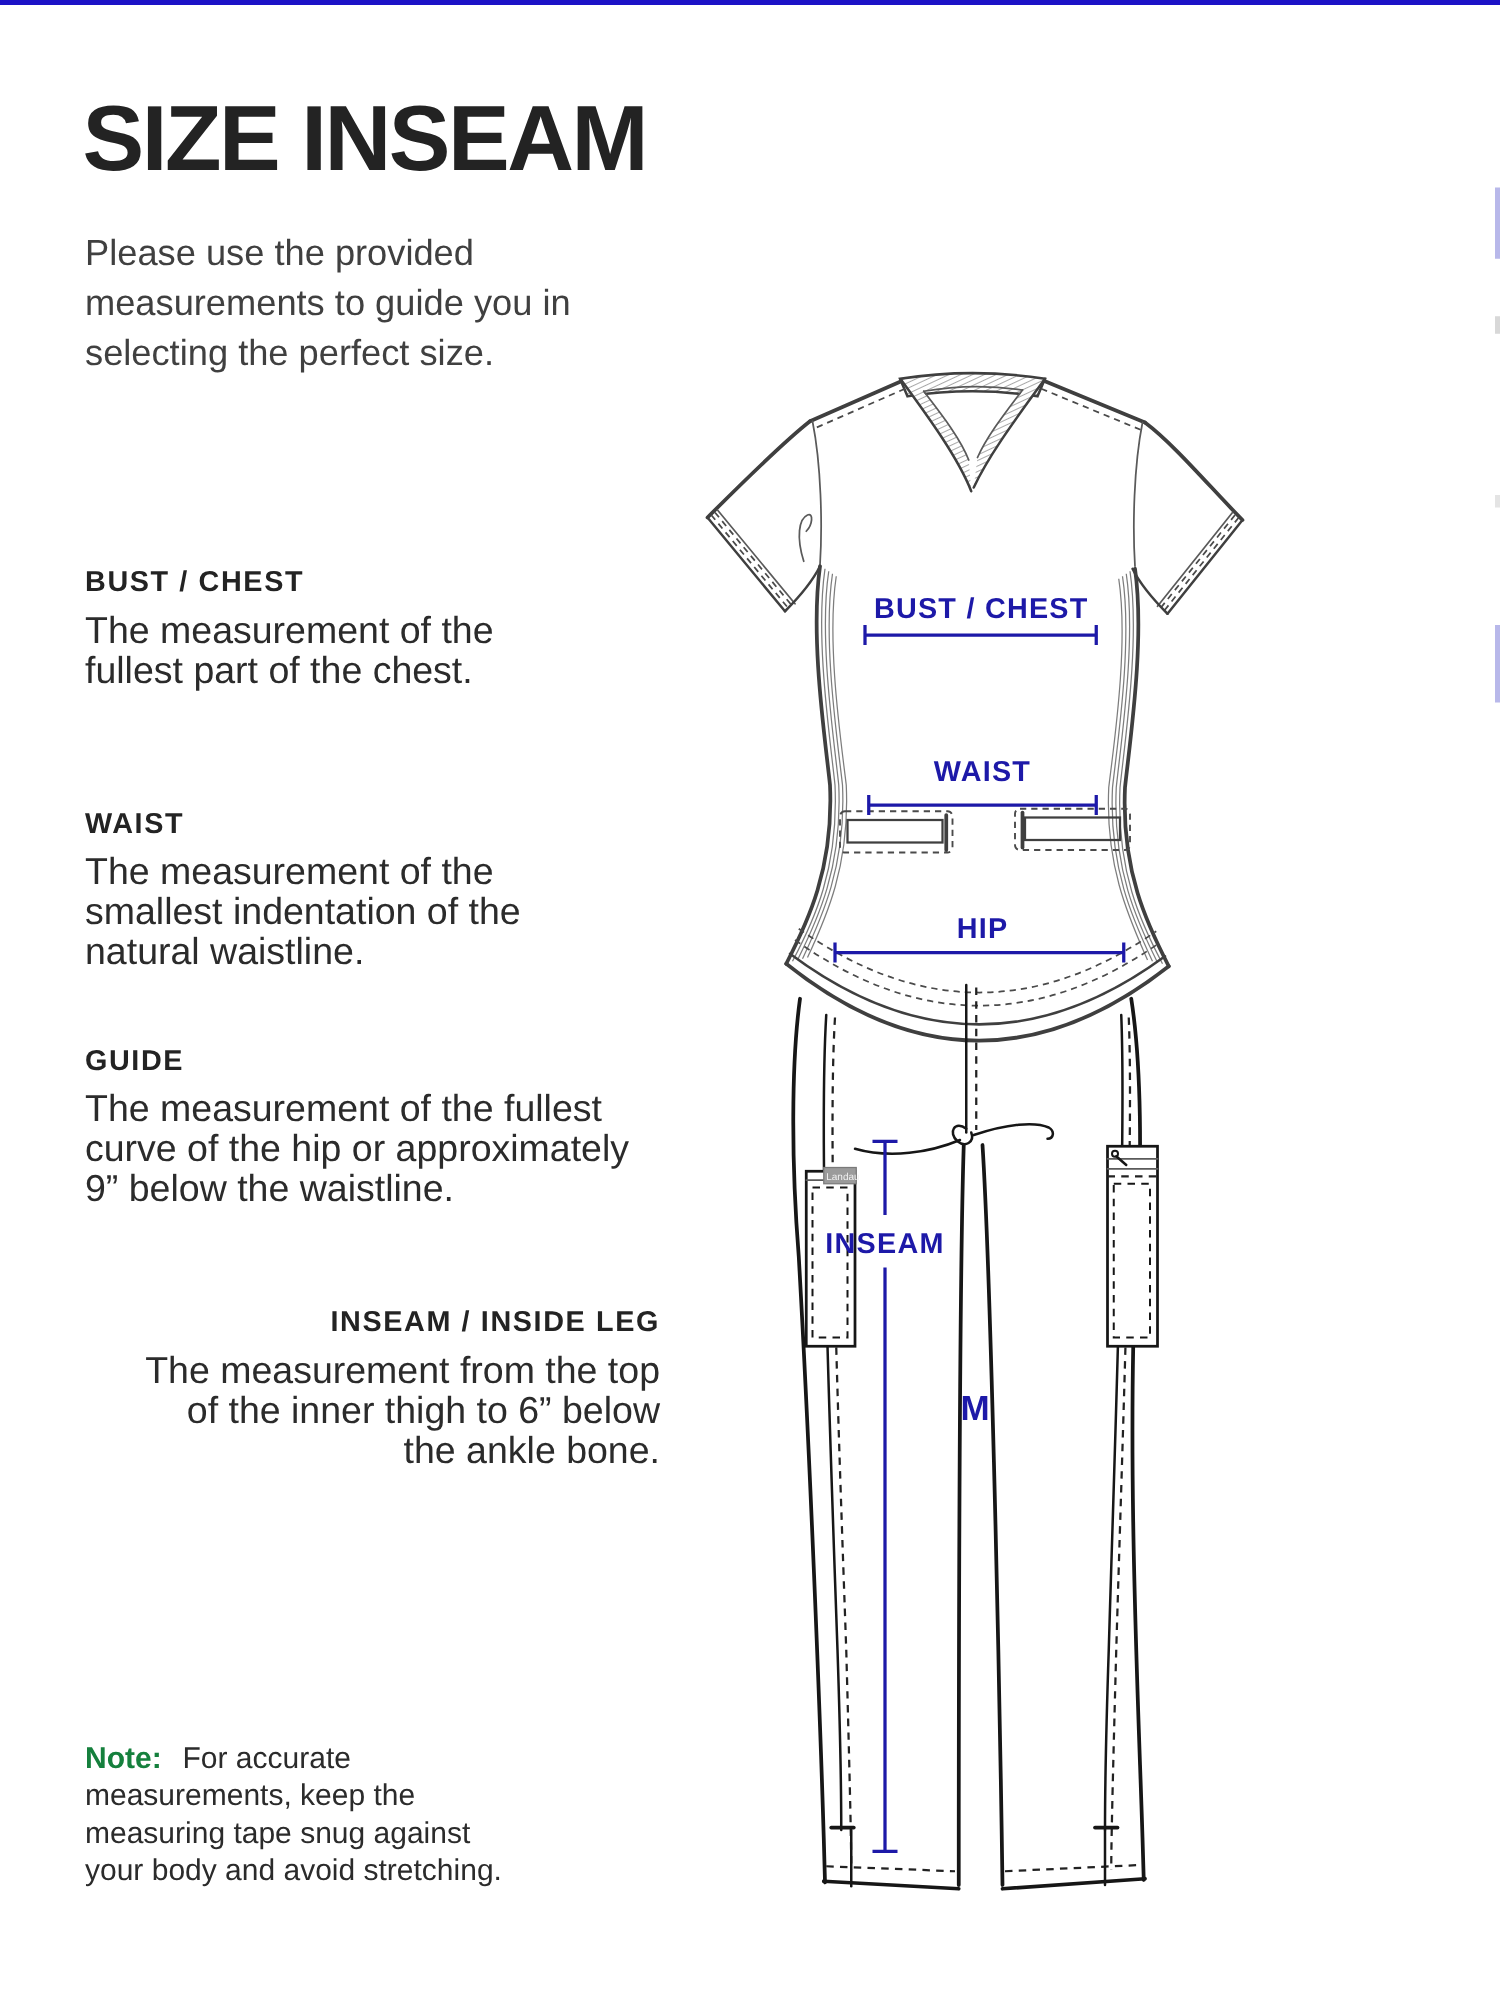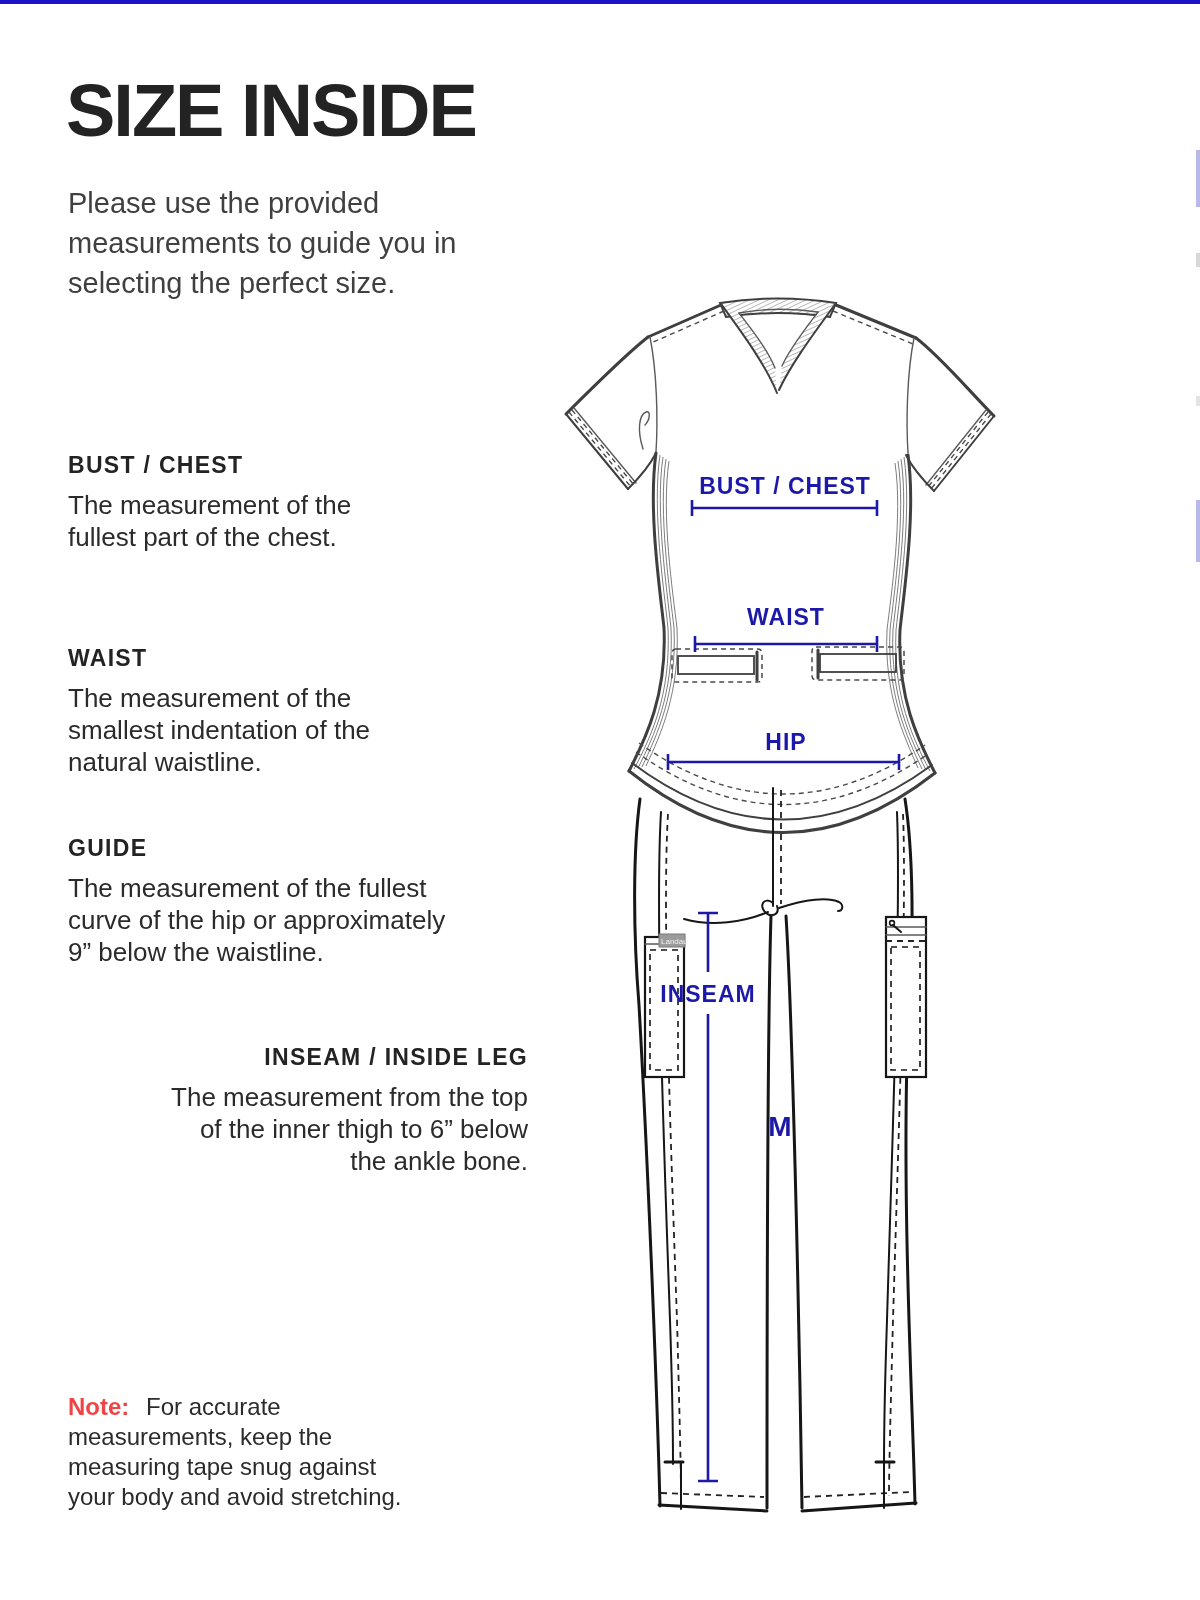--- a/index.html
+++ b/index.html
@@ -14,28 +14,28 @@
   }
   .intro{
     position:absolute;left:68px;top:183px;margin:0;width:480px;
     font-size:29px;line-height:40px;color:#404040;white-space:pre-line;
   }
   .sec{position:absolute;left:68px;width:460px;}
   .sec h3{
     margin:0;font-size:23px;font-weight:700;letter-spacing:1.3px;color:#232323;
   }
   .sec p{
-    margin:10px 0 0 0;font-size:26px;line-height:32px;color:#2b2b2b;white-space:pre-line;
+    margin:10px 0 0 0;font-size:30px;line-height:32px;color:#2b2b2b;white-space:pre-line;
   }
   .sec-bust{top:452px;} .sec-waist{top:645px;} .sec-hips{top:835px;} .sec-inseam{top:1044px;text-align:right;}
   .note{
     position:absolute;left:68px;top:1392px;margin:0;width:420px;
     font-size:24px;line-height:30px;color:#2b2b2b;
   }
-  .note b{font-weight:700;color:#ef4444;}
+  .note b{font-weight:700;color:#15803d;}
   .note span{white-space:pre-line;margin-left:10px;}
   .figure{position:absolute;left:540px;top:282px;width:460px;height:1246px;}
   
   .ol{fill:none;stroke:#3f3f3f;stroke-width:3;stroke-linecap:round;stroke-linejoin:round;}
   .ol2{fill:none;stroke:#3f3f3f;stroke-width:2;stroke-linecap:round;}
   .thin{fill:none;stroke:#5a5a5a;stroke-width:1.4;stroke-linecap:round;}
   .st{fill:none;stroke:#4a4a4a;stroke-width:1.4;stroke-dasharray:5 4;}
   .stb{fill:none;stroke:#222;stroke-width:1.8;stroke-dasharray:6 5;}
   .panel{fill:none;stroke:#7d7d7d;stroke-width:1;}
   .blk{fill:none;stroke:#161616;stroke-width:3;stroke-linecap:round;stroke-linejoin:round;}
@@ -48,21 +48,21 @@
   .ef1{left:1196px;top:150px;height:57px;background:#b8b8ea;}
   .ef2{left:1196px;top:500px;height:62px;background:#b8b8ea;}
   .ef3{left:1196px;top:253px;height:14px;background:#d8d8d8;}
   .ef4{left:1196px;top:396px;height:10px;background:#e4e4e4;}
 </style>
 </head>
 <body>
 
 <div class="top-border"></div>
 
-<h1 class="page-title">SIZE INSIDE</h1>
+<h1 class="page-title">SIZE INSEAM</h1>
 
 <p class="intro">Please use the provided
 measurements to guide you in
 selecting the perfect size.</p>
 
 <section class="sec sec-bust">
   <h3>BUST / CHEST</h3>
   <p>The measurement of the
 fullest part of the chest.</p>
 </section>

